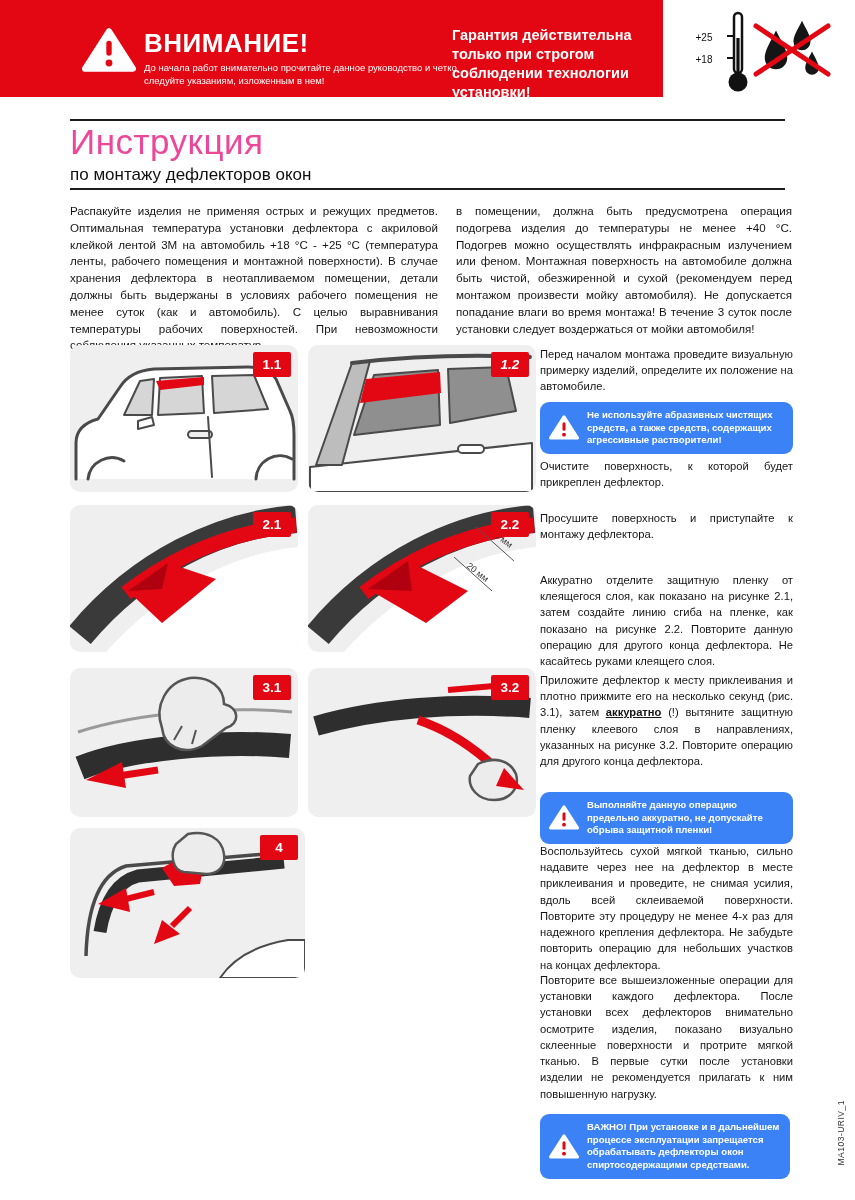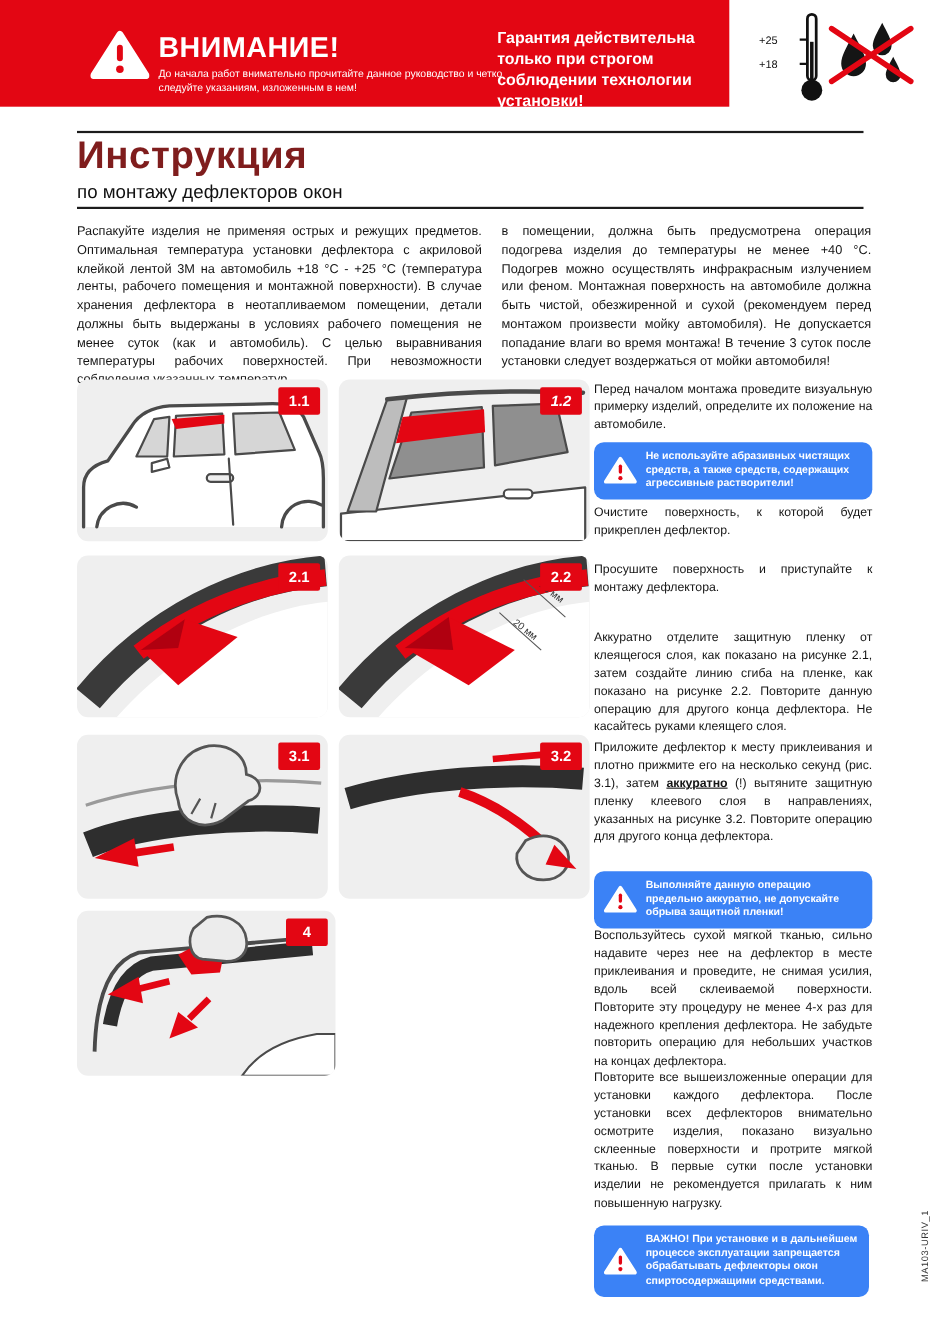--- a/index.html
+++ b/index.html
@@ -4,24 +4,24 @@
 <style>
   html,body{margin:0;padding:0;background:#fff;}
   .page{position:relative;width:855px;height:1200px;background:#fff;overflow:hidden;
         font-family:"Liberation Sans",sans-serif;color:#151515;}
   .abs{position:absolute;}
   
   .banner{position:absolute;left:0;top:0;width:663px;height:97px;background:#e30613;}
   .attn-title{position:absolute;left:144px;top:28px;font-size:26px;font-weight:bold;color:#fff;letter-spacing:.5px;}
   .attn-text{position:absolute;left:144px;top:62px;width:340px;font-size:9.5px;line-height:1.35;color:#fff;}
   .warranty{position:absolute;left:452px;top:26px;width:206px;font-size:14.5px;font-weight:bold;line-height:1.3;color:#fff;}
-  .temp-label{position:absolute;width:28px;text-align:left;font-size:10px;color:#111;}
+  .temp-label{position:absolute;width:28px;text-align:center;font-size:10px;color:#111;}
   
   .rule{position:absolute;left:70px;width:715px;height:2px;background:#1c1c1c;}
-  .title{position:absolute;left:70px;top:122px;font-size:35px;font-weight:bold;color:#7f1d1d;letter-spacing:.5px;}
+  .title{position:absolute;left:70px;top:122px;font-size:35px;font-weight:normal;color:#ec4899;letter-spacing:.5px;}
   .subtitle{position:absolute;left:70px;top:165px;font-size:17px;color:#101010;}
   
   .intro{position:absolute;top:203px;font-size:11.6px;line-height:1.45;text-align:justify;color:#151515;}
   
   .fig{position:absolute;background:#efefef;border-radius:10px;overflow:hidden;}
   .fig svg{display:block;width:100%;height:100%;}
   .badge{position:absolute;top:7px;right:7px;width:38px;height:25px;background:#e30613;color:#fff;
          font-weight:bold;font-size:13.5px;display:flex;align-items:center;justify-content:center;border-radius:2px;text-align:right;}
   
   .step{position:absolute;left:540px;width:253px;font-size:11.2px;line-height:1.45;text-align:justify;color:#151515;}

